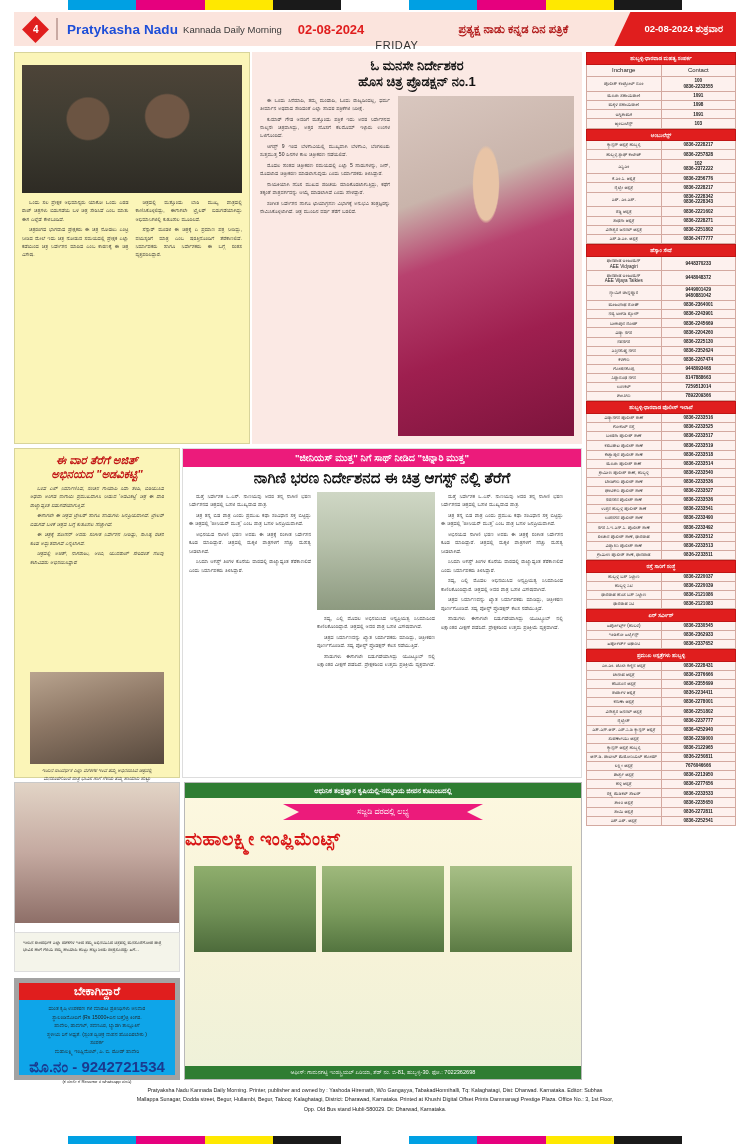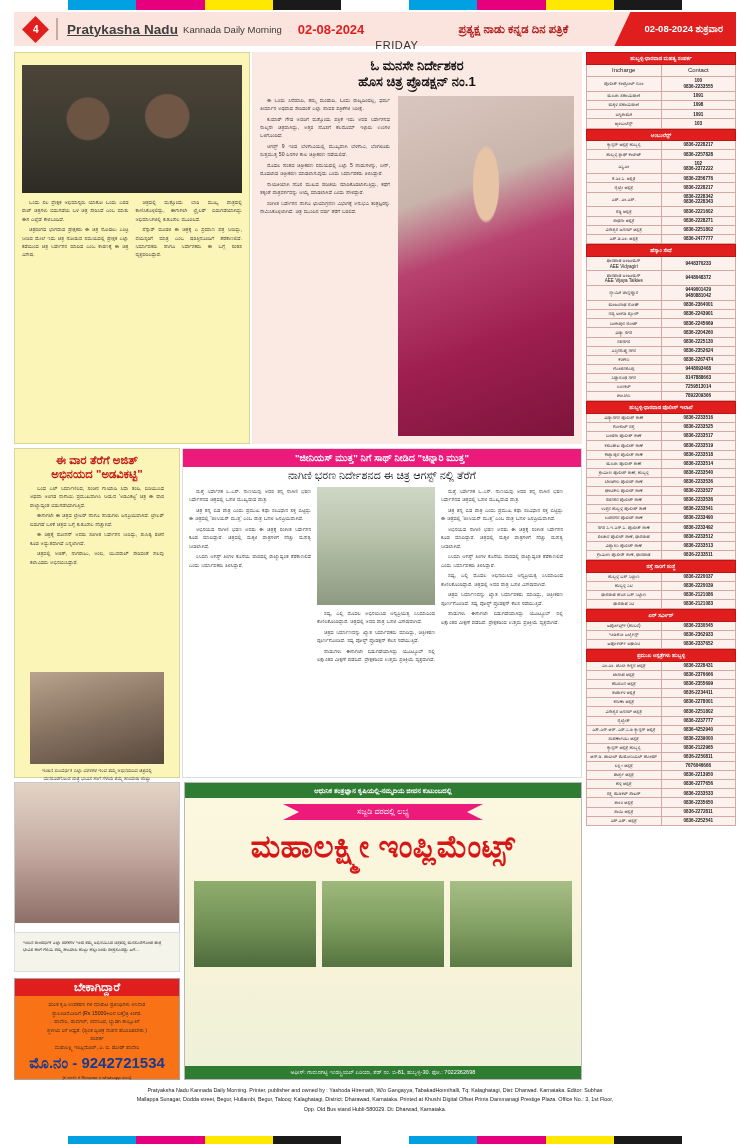--- a/index.html
+++ b/index.html
@@ -10,21 +10,21 @@
   .topbar{position:absolute;top:0;left:0;width:750px;height:10px;display:flex;}
   .topbar i{display:block;height:10px;flex:1 1 auto;}
 
   
   .masthead{position:absolute;top:12px;left:14px;width:722px;height:34px;
             background:#fbe4dd;display:flex;align-items:center;}
   .diamond{width:19px;height:19px;background:#e01e1e;transform:rotate(45deg);
            margin-left:12px;display:flex;align-items:center;justify-content:center;}
   .diamond span{transform:rotate(-45deg);color:#fff;font-size:10px;font-weight:bold;}
   .vsep{width:2px;height:22px;background:#c9a9a2;margin:0 9px 0 11px;}
-  .mh-name{font-size:13.5px;font-weight:bold;color:#404040;letter-spacing:.1px;text-decoration:underline;}
+  .mh-name{font-size:13.5px;font-weight:bold;color:#1d4ed8;letter-spacing:.1px;}
   .mh-sub{font-size:9.5px;color:#3a3a3a;margin-left:5px;}
   .mh-date{font-size:13px;font-weight:bold;color:#e01e1e;margin-left:16px;}
   .mh-day{font-size:11px;color:#333;margin-left:11px;letter-spacing:.6px;margin-top:32px;}
   .mh-kn{font-size:11.5px;color:#b01818;font-weight:bold;margin-left:40px;}
   .mh-red{position:absolute;right:0;top:0;height:34px;background:#e01e1e;color:#fff;
           display:flex;align-items:center;padding:0 13px 0 30px;font-size:9.5px;font-weight:bold;
           clip-path:polygon(16px 0,100% 0,100% 100%,0 100%);}
 
   
   .panel{position:absolute;box-sizing:border-box;}
@@ -49,35 +49,35 @@
           line-height:1.25;background:#fdf1ee;}
   .dir td.c1{text-align:center;}
   .dir td.c2{text-align:center;font-weight:bold;width:52px;font-size:4.6px;}
   .dir .sec{background:#e01e1e;color:#fff;text-align:center;font-weight:bold;
             font-size:5.4px;padding:2px 1px;border:1px solid #c01414;}
   .dir .colhead td{font-size:6px;text-align:center;font-weight:normal;background:#fdf1ee;padding:2px;}
 
   
   .pinkbanner{background:#ec1b7b;color:#fff;font-weight:bold;text-align:center;
               font-size:9.6px;padding:3px 0;}
-  .subhead{font-size:11px;font-weight:normal;text-align:center;color:#111;padding:2px 0;}
+  .subhead{font-size:15px;font-weight:bold;text-align:center;color:#111;padding:2px 0;}
 
   
   .adbox{position:absolute;box-sizing:border-box;border:1px solid #b9b9b9;background:#fff;}
   .greenhdr{background:#2f7d32;color:#fff;text-align:center;font-size:6.8px;padding:3.5px 0;font-weight:bold;}
   .ribbon{background:#ec1b7b;color:#fff;font-size:8px;font-weight:normal;text-align:center;
           padding:3px 0;margin:6px auto 0;width:200px;
           clip-path:polygon(0 0,100% 0,92% 50%,100% 100%,0 100%,8% 50%);}
-  .adtitle{color:#d81616;font-weight:bold;font-size:31px;text-align:center;margin:9px 0 8px;
+  .adtitle{color:#d81616;font-weight:bold;font-size:18px;text-align:left;margin:9px 0 8px;
            letter-spacing:.4px;}
   .adsub{font-size:10.5px;text-align:center;color:#111;margin-top:7px;}
   .adphone{font-size:15px;font-weight:bold;text-align:center;color:#111;margin-top:4px;}
   .greenfoot{background:#2f7d32;color:#fff;text-align:center;font-size:5.6px;padding:3px 0;}
 
-  .wantbox{position:absolute;box-sizing:border-box;border:1px solid #a3a3a3;background:#f97316;}
+  .wantbox{position:absolute;box-sizing:border-box;border:5px solid #a3a3a3;background:#0ea5e9;}
   .wanthdr{background:#e01e1e;color:#fff;text-align:center;font-weight:bold;font-size:11.5px;padding:2px 0;}
   .wanttxt{font-size:5.2px;text-align:center;line-height:1.65;color:#222;padding:4px 6px 0;}
   .wantphone{font-size:15px;font-weight:bold;text-align:center;color:#1a3a8f;margin-top:3px;}
 
   
   .footer{position:absolute;left:14px;top:1086px;width:722px;text-align:center;
           font-size:5.4px;line-height:1.72;color:#222;}
   .botbar{position:absolute;left:0;top:1136px;width:750px;height:8px;display:flex;}
   .botbar i{flex:1 1 auto;height:8px;}
 
@@ -152,21 +152,21 @@
     <div class="body-txt" style="margin-top:6px;width:130px;height:330px;overflow:hidden;" id="b-center">
         <p>ಈ ಒಂದು ಸಿನೆಮಾದಿ, ತಮ್ಮ ಮಂಡಾದಿ, ಓಂದು ರಾಜ್ಯದಿಂದಲ್ಲ, ಧರ್ಮ ತೀರ್ಮಾನ ಅಥವಾದ ಸೇರಿದಂತೆ ಎಲ್ಲಾ ಹಾದರ ಪತ್ರಿಕೆಗಳ ನಿರೀಕ್ಷೆ.</p>
         <p>ಕುಮಾರ್ ಗೌಡ ಅವರಿಗೆ ಮತ್ತೊಂದು ಪತ್ರಿಕೆ ಇದು ಅವರ ನಿರ್ದೇಶನದ ನಾಲ್ಕನೇ ಚಿತ್ರವಾಗಿದ್ದು, ಅತ್ತರ ಹೊಸಗೆ ಕೆಲಮೊಮ್ ಇಳ್ಳಾರು ಉಂಗಳ ಒಳಗೊಂಡಿದೆ.</p>
         <p>ಆಗಸ್ಟ್ 9 ಇಂದ ಬೆಳಗಾವಿಯಲ್ಲಿ ಮುಖ್ಯವಾಗಿ ಬೆಳಗಾವಿ, ಬೆಂಗಳೂರು ಸುತ್ತಮುತ್ತ 50 ದಿನಗಳ ಕಾಲ ಚಿತ್ರೀಕರಣ ನಡೆಯಲಿದೆ.</p>
         <p>ಮೊದಲ ಹಂತದ ಚಿತ್ರೀಕರಣ ಸಮಯದಲ್ಲಿ ಎಲ್ಲಾ 5 ಹಾಡುಗಳನ್ನು, ಸೀನ್, ಮೊದಲಾದ ಚಿತ್ರೀಕರಣ ಮಾಡಲಾಗುವುದು ಎಂದು ನಿರ್ಮಾಪಕರು ತಿಳಿಸಿದ್ದಾರೆ.</p>
         <p>ನಾಯಕಿಯಾಗಿ ಹೊಸ ಮುಖದ ಪರಿಚಯ ಮಾಡಿಕೊಡಲಾಗುತ್ತಿದ್ದು, ಕಥೆಗೆ ತಕ್ಕಂತೆ ಪಾತ್ರವರ್ಗವನ್ನು ಆಯ್ಕೆ ಮಾಡಲಾಗಿದೆ ಎಂದು ಹೇಳಿದ್ದಾರೆ.</p>
         <p>ಸಂಗೀತ ನಿರ್ದೇಶನ ಹಾಗೂ ಛಾಯಾಗ್ರಹಣ ವಿಭಾಗಕ್ಕೆ ಅನುಭವಿ ತಂತ್ರಜ್ಞರನ್ನು ನೇಮಿಸಿಕೊಳ್ಳಲಾಗಿದೆ. ಚಿತ್ರ ಮುಂದಿನ ವರ್ಷ ತೆರೆಗೆ ಬರಲಿದೆ.</p>
       </div>
   </div>
 
-  <div class="panel yellow" style="left:14px;top:448px;width:166px;height:330px;padding:4px 15px;">
+  <div class="panel yellow" style="left:14px;top:448px;width:166px;height:330px;padding:4px 15px;font-style:italic;">
     <h2 class="kn-head" style="font-size:11.5px;color:#c01414;" id="h-ml">ಈ ವಾರ ತೆರೆಗೆ ಅಜಿತ್<br>ಅಭಿನಯದ "ಅಡವಿಕಟ್ಟಿ"</h2>
     <div class="body-txt" style="margin-top:3px;height:185px;overflow:hidden;" id="b-ml">
         <p>ಬಂದ ಎಲ್ ನಿರ್ಮಾಣಿಸಿದ, ಸಂಚಿನ ಗಾಯಾದಿ ಸಿದಾ ತಂದಿ, ಬಿರಿಯುಸಿದ ಅಥವಾ ಅಂಗಡ ನಾಗಾಯಿ ಪ್ರಮುಖವಾಗಿಸಿ ನೀಡುವ 'ಅಡವಿಕಟ್ಟಿ' ಚಿತ್ರ ಈ ವಾರ ರಾಜ್ಯಾದ್ಯಂತ ಬಿಡುಗಡೆಯಾಗುತ್ತಿದೆ.</p>
         <p>ಈಗಾಗಲೇ ಈ ಚಿತ್ರದ ಟ್ರೇಲರ್ ಹಾಗೂ ಹಾಡುಗಳು ಜನಪ್ರಿಯವಾಗಿದೆ. ಟ್ರೇಲರ್ ಬಿಡುಗಡೆ ಬಳಿಕೆ ಚಿತ್ರದ ಬಗ್ಗೆ ಕುತೂಹಲ ಹೆಚ್ಚಾಗಿದೆ.</p>
         <p>ಈ ಚಿತ್ರಕ್ಕೆ ಸೋಹನ್ ಅವರು ಸಂಗೀತ ನಿರ್ದೇಶನ ನೀಡಿದ್ದು, ಸಾಹಿತ್ಯ ರಚನೆ ಕೂಡ ಅದ್ಭುತವಾಗಿದೆ ಎನ್ನಲಾಗಿದೆ.</p>
         <p>ಚಿತ್ರದಲ್ಲಿ ಅಜಿತ್, ನಾಗರಾಜು, ಅಂಬಿ, ಯುವರಾಜ್ ಸೇರಿದಂತೆ ಹಲವು ಕಲಾವಿದರು ಅಭಿನಯಿಸಿದ್ದಾರೆ.</p>
       </div>
     <div class="photo" style="position:relative;width:100%;height:92px;margin-top:3px;">
       <div class="ph-in sc-couple"></div>
     </div>

